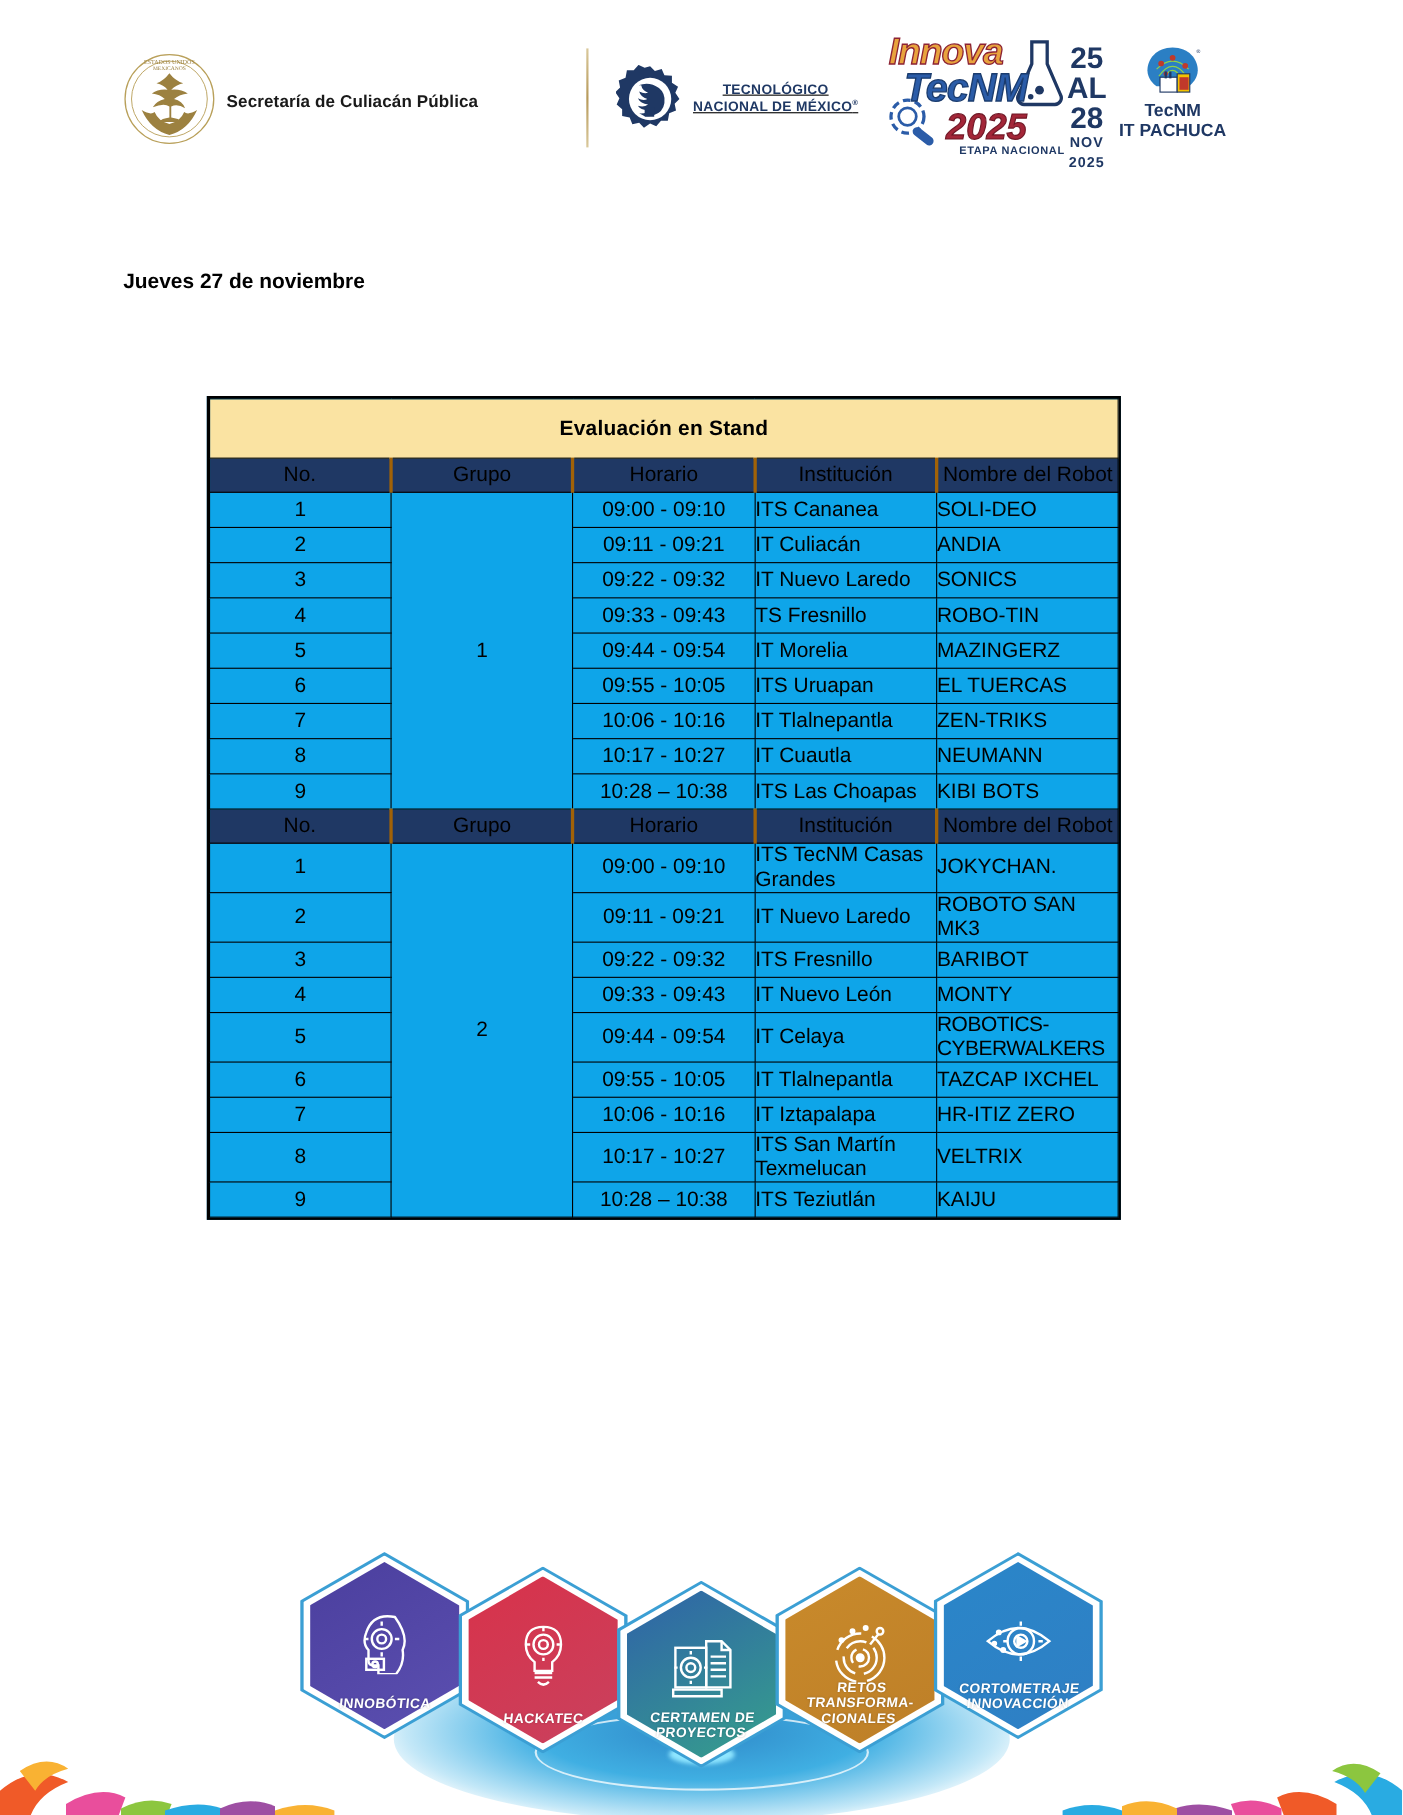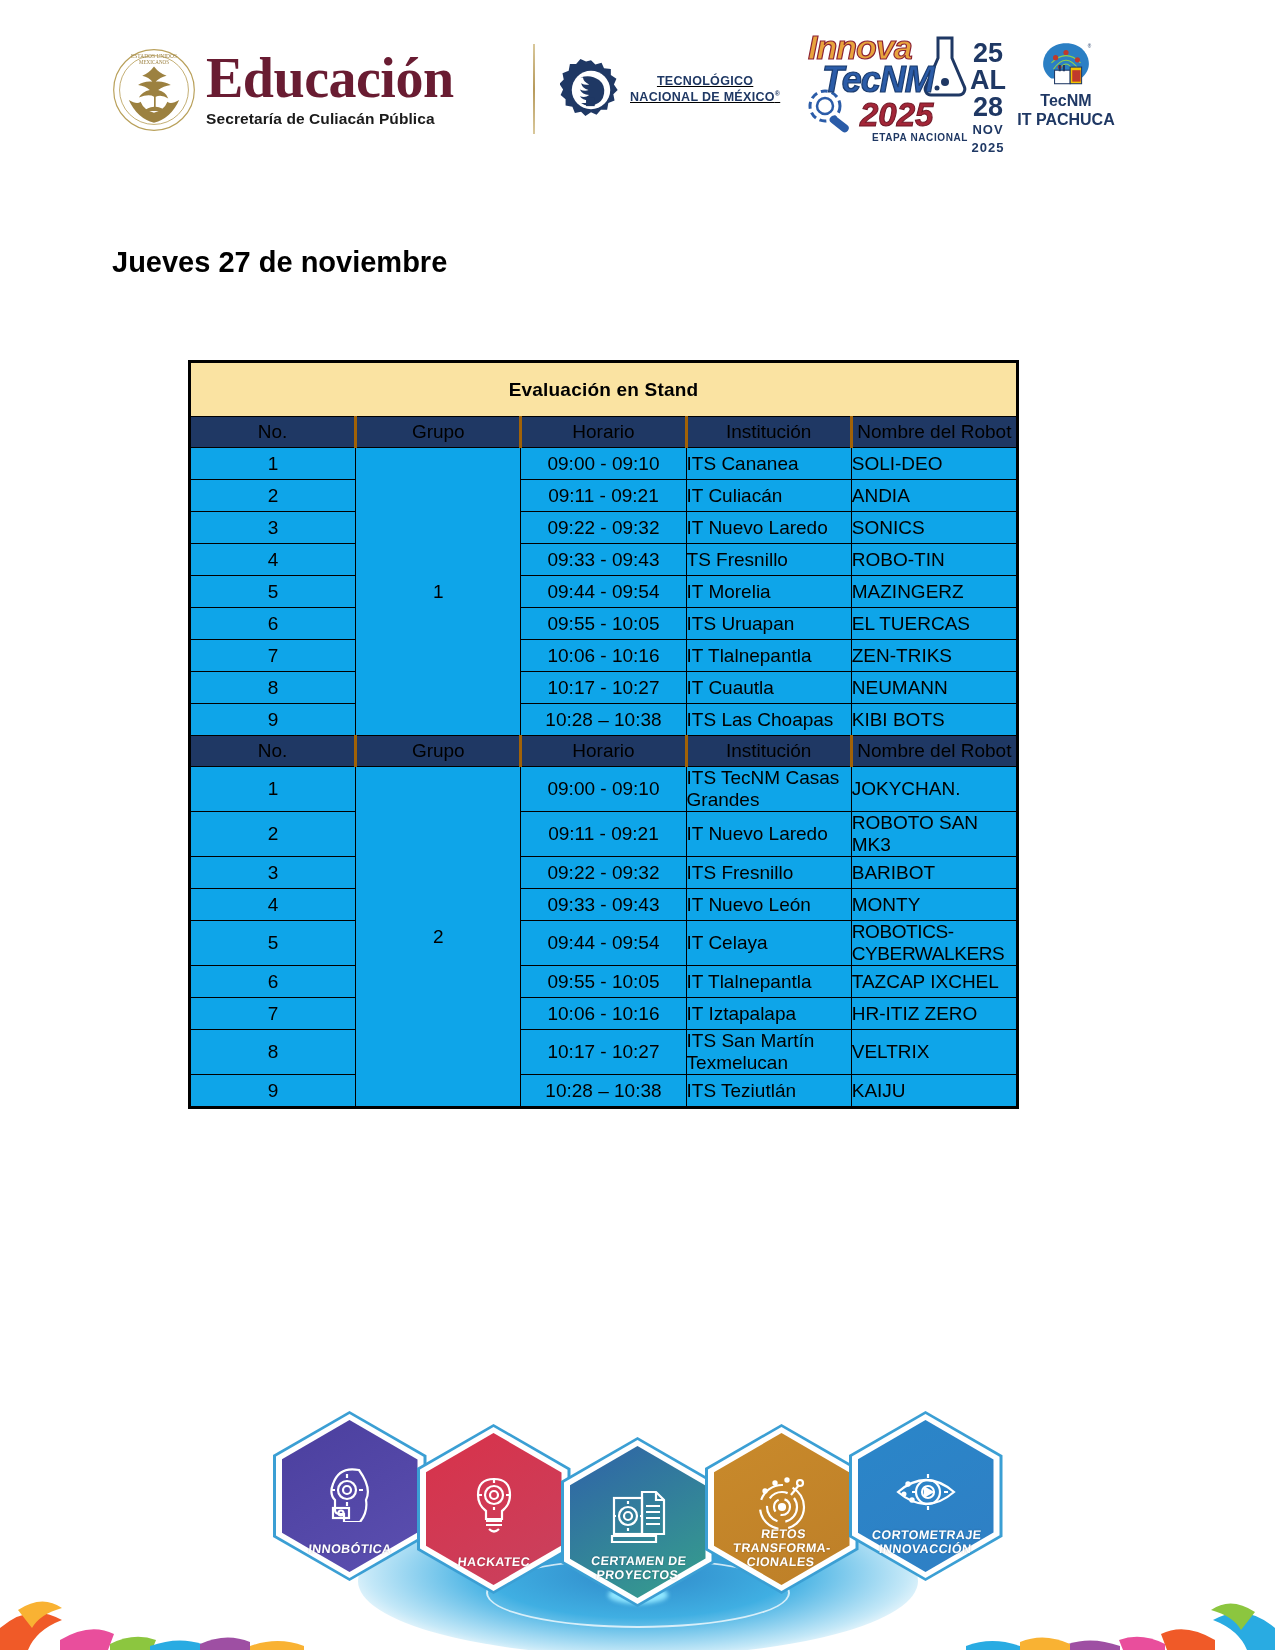--- a/index.html
+++ b/index.html
@@ -188,21 +188,21 @@
     margin-top: 2px;
   }
 
   
   .day-heading {
     position: absolute;
     left: 112px;
     top: 246px;
     font-family: "Liberation Sans", sans-serif;
     font-weight: bold;
-    font-size: 29px;
+    font-size: 19px;
     color: #000;
   }
 
   
   .sched-wrap {
     position: absolute;
     left: 188px;
     top: 360px;
     width: 831px;
     border: 2px solid #000;
@@ -362,21 +362,20 @@
       <svg viewBox="0 0 100 100" width="84" height="84" aria-hidden="true">
         <circle cx="50" cy="50" r="48" fill="none" stroke="#b9a05a" stroke-width="1.4"></circle>
         <circle cx="50" cy="50" r="41" fill="none" stroke="#b9a05a" stroke-width="1"></circle>
         <path d="M50 22 q-6 8 -14 11 q8 2 12 7 q-10 -1 -17 4 q9 1 14 6 q-9 2 -13 9 q12 -5 18 -1 l0 12 q-8 1 -12 5 l26 0 q-4 -4 -12 -5 l0 -12 q7 -3 15 2 q-3 -8 -12 -10 q6 -5 15 -6 q-8 -5 -18 -4 q5 -5 13 -7 q-9 -3 -15 -11 z" fill="#9c8140"></path>
         <path d="M20 62 q10 22 30 27 q20 -5 30 -27 q-10 6 -14 2 q-4 10 -16 13 q-12 -3 -16 -13 q-4 4 -14 -2 z" fill="#9c8140"></path>
         <text x="50" y="12" font-size="6.5" fill="#9c8140" text-anchor="middle" font-family="Liberation Serif, serif">ESTADOS UNIDOS</text>
         <text x="50" y="19" font-size="6" fill="#9c8140" text-anchor="middle" font-family="Liberation Serif, serif">MEXICANOS</text>
       </svg>
     </div>
     <div class="educacion-text">
-      <div class="educacion-word">Educación</div>
       <div class="sep-sub">Secretaría de Culiacán Pública</div>
     </div>
   </div>
 
   <div class="header-divider"></div>
 
   <div class="tecnm-logo">
     <div class="tecnm-mark">
       <svg viewBox="0 0 100 100" width="62" height="62" aria-hidden="true">
         <g fill="#1F3864">

